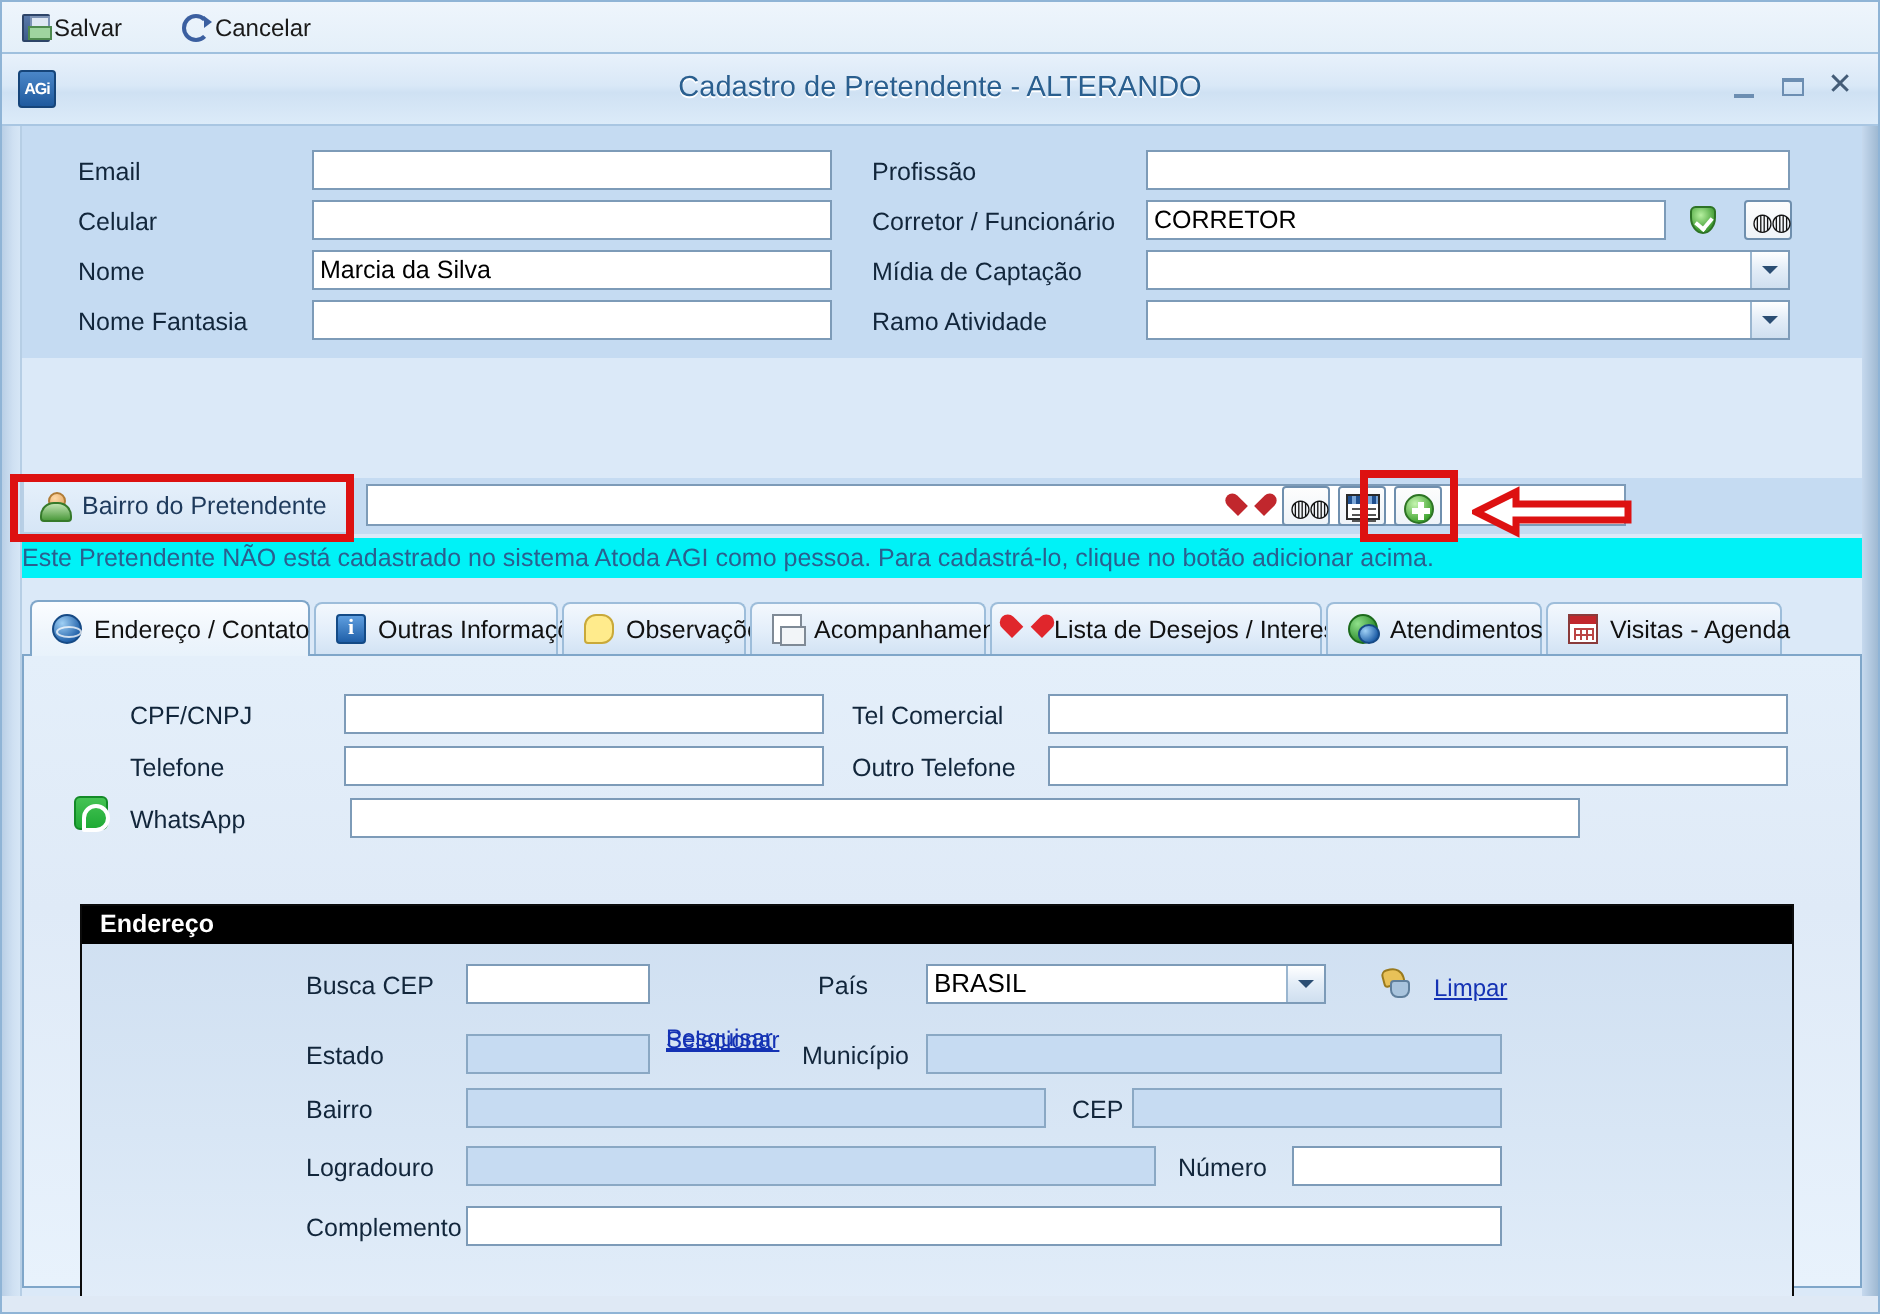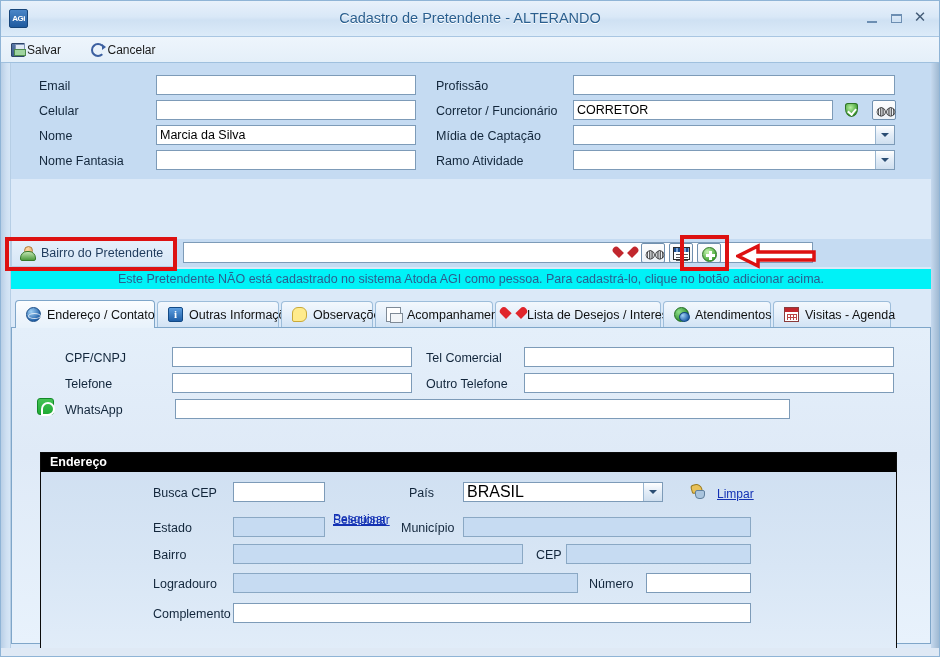--- a/index.html
+++ b/index.html
@@ -145,21 +145,21 @@
     padding: 0 3px;
     line-height: 18px;
     overflow: hidden;
     white-space: nowrap;
   }
   .tbox.ro { background:#c6dbf2; border-color:#8aa8c4; }
   .combo {
     position: absolute; height: 20px;
     background: #ffffff;
     border: 1px solid #7d9bb8;
-    font-size: 16px; color:#000;
+    font-size: 13px; color:#000;
     padding: 0 22px 0 3px; line-height: 18px;
     white-space: nowrap; overflow:hidden;
   }
   .combo .arrow {
     position:absolute; right:0; top:0; width:19px; height:18px;
     background: linear-gradient(180deg,#ffffff 0%,#e2ecf7 50%,#cfdfef 100%);
     border-left:1px solid #9ab6d0;
   }
   .combo .arrow::after {
     content:""; position:absolute; left:5px; top:7px;
@@ -260,21 +260,21 @@
     position:absolute; border:4px solid #dd1111;
     pointer-events:none; z-index:40;
   }
   #red-arrow { position:absolute; z-index:40; }
 
   
   #notice {
     position:absolute; left:10px; right:8px; top:206px; height:20px;
     background:#00f2f7;
     color:#2a5f8f; font-size:12.5px; line-height:20px;
-    text-align:center;
+    text-align:left;
   }
 
   
   #tabstrip {
     position:absolute; left:10px; right:8px; top:238px; height:26px;
   }
   .tab {
     position:absolute; top:0; height:26px;
     display:flex; align-items:center; gap:6px;
     padding:0 10px;
@@ -396,39 +396,39 @@
   #bottom-strip {
     position:absolute; left:0; right:0; bottom:0; height:8px;
     background:#dfe9f5;
   }
 </style>
 </head>
 <body>
 
 <div id="window">
 
-  <div id="titlebar">
-    <div id="app-icon">AGi</div>
-    <div id="title-text">Cadastro de Pretendente - ALTERANDO</div>
-    <div class="wbtn" id="btn-min"><span class="dash"></span></div>
-    <div class="wbtn" id="btn-max"><span class="sq"></span></div>
-    <div class="wbtn" id="btn-close"><span>✕</span></div>
-  </div>
-
   <div id="toolbar">
     <div class="tb-item">
       <span class="ico-save"></span>
       <span class="lbl">Salvar</span>
     </div>
     <div class="tb-item" style="padding-left:14px;">
       <span class="ico-refresh"></span>
       <span class="lbl">Cancelar</span>
     </div>
   </div>
 
+  <div id="titlebar">
+    <div id="app-icon">AGi</div>
+    <div id="title-text">Cadastro de Pretendente - ALTERANDO</div>
+    <div class="wbtn" id="btn-min"><span class="dash"></span></div>
+    <div class="wbtn" id="btn-max"><span class="sq"></span></div>
+    <div class="wbtn" id="btn-close"><span>✕</span></div>
+  </div>
+
   <div id="body-area">
 
     <div id="left-gutter"></div>
     <div id="right-gutter"></div>
 
     <div id="top-panel">
 
       <div class="fld-label" style="left:28px; top:12px;">Email</div>
       <div class="tbox" style="left:145px; top:12px; width:260px;"></div>
 

